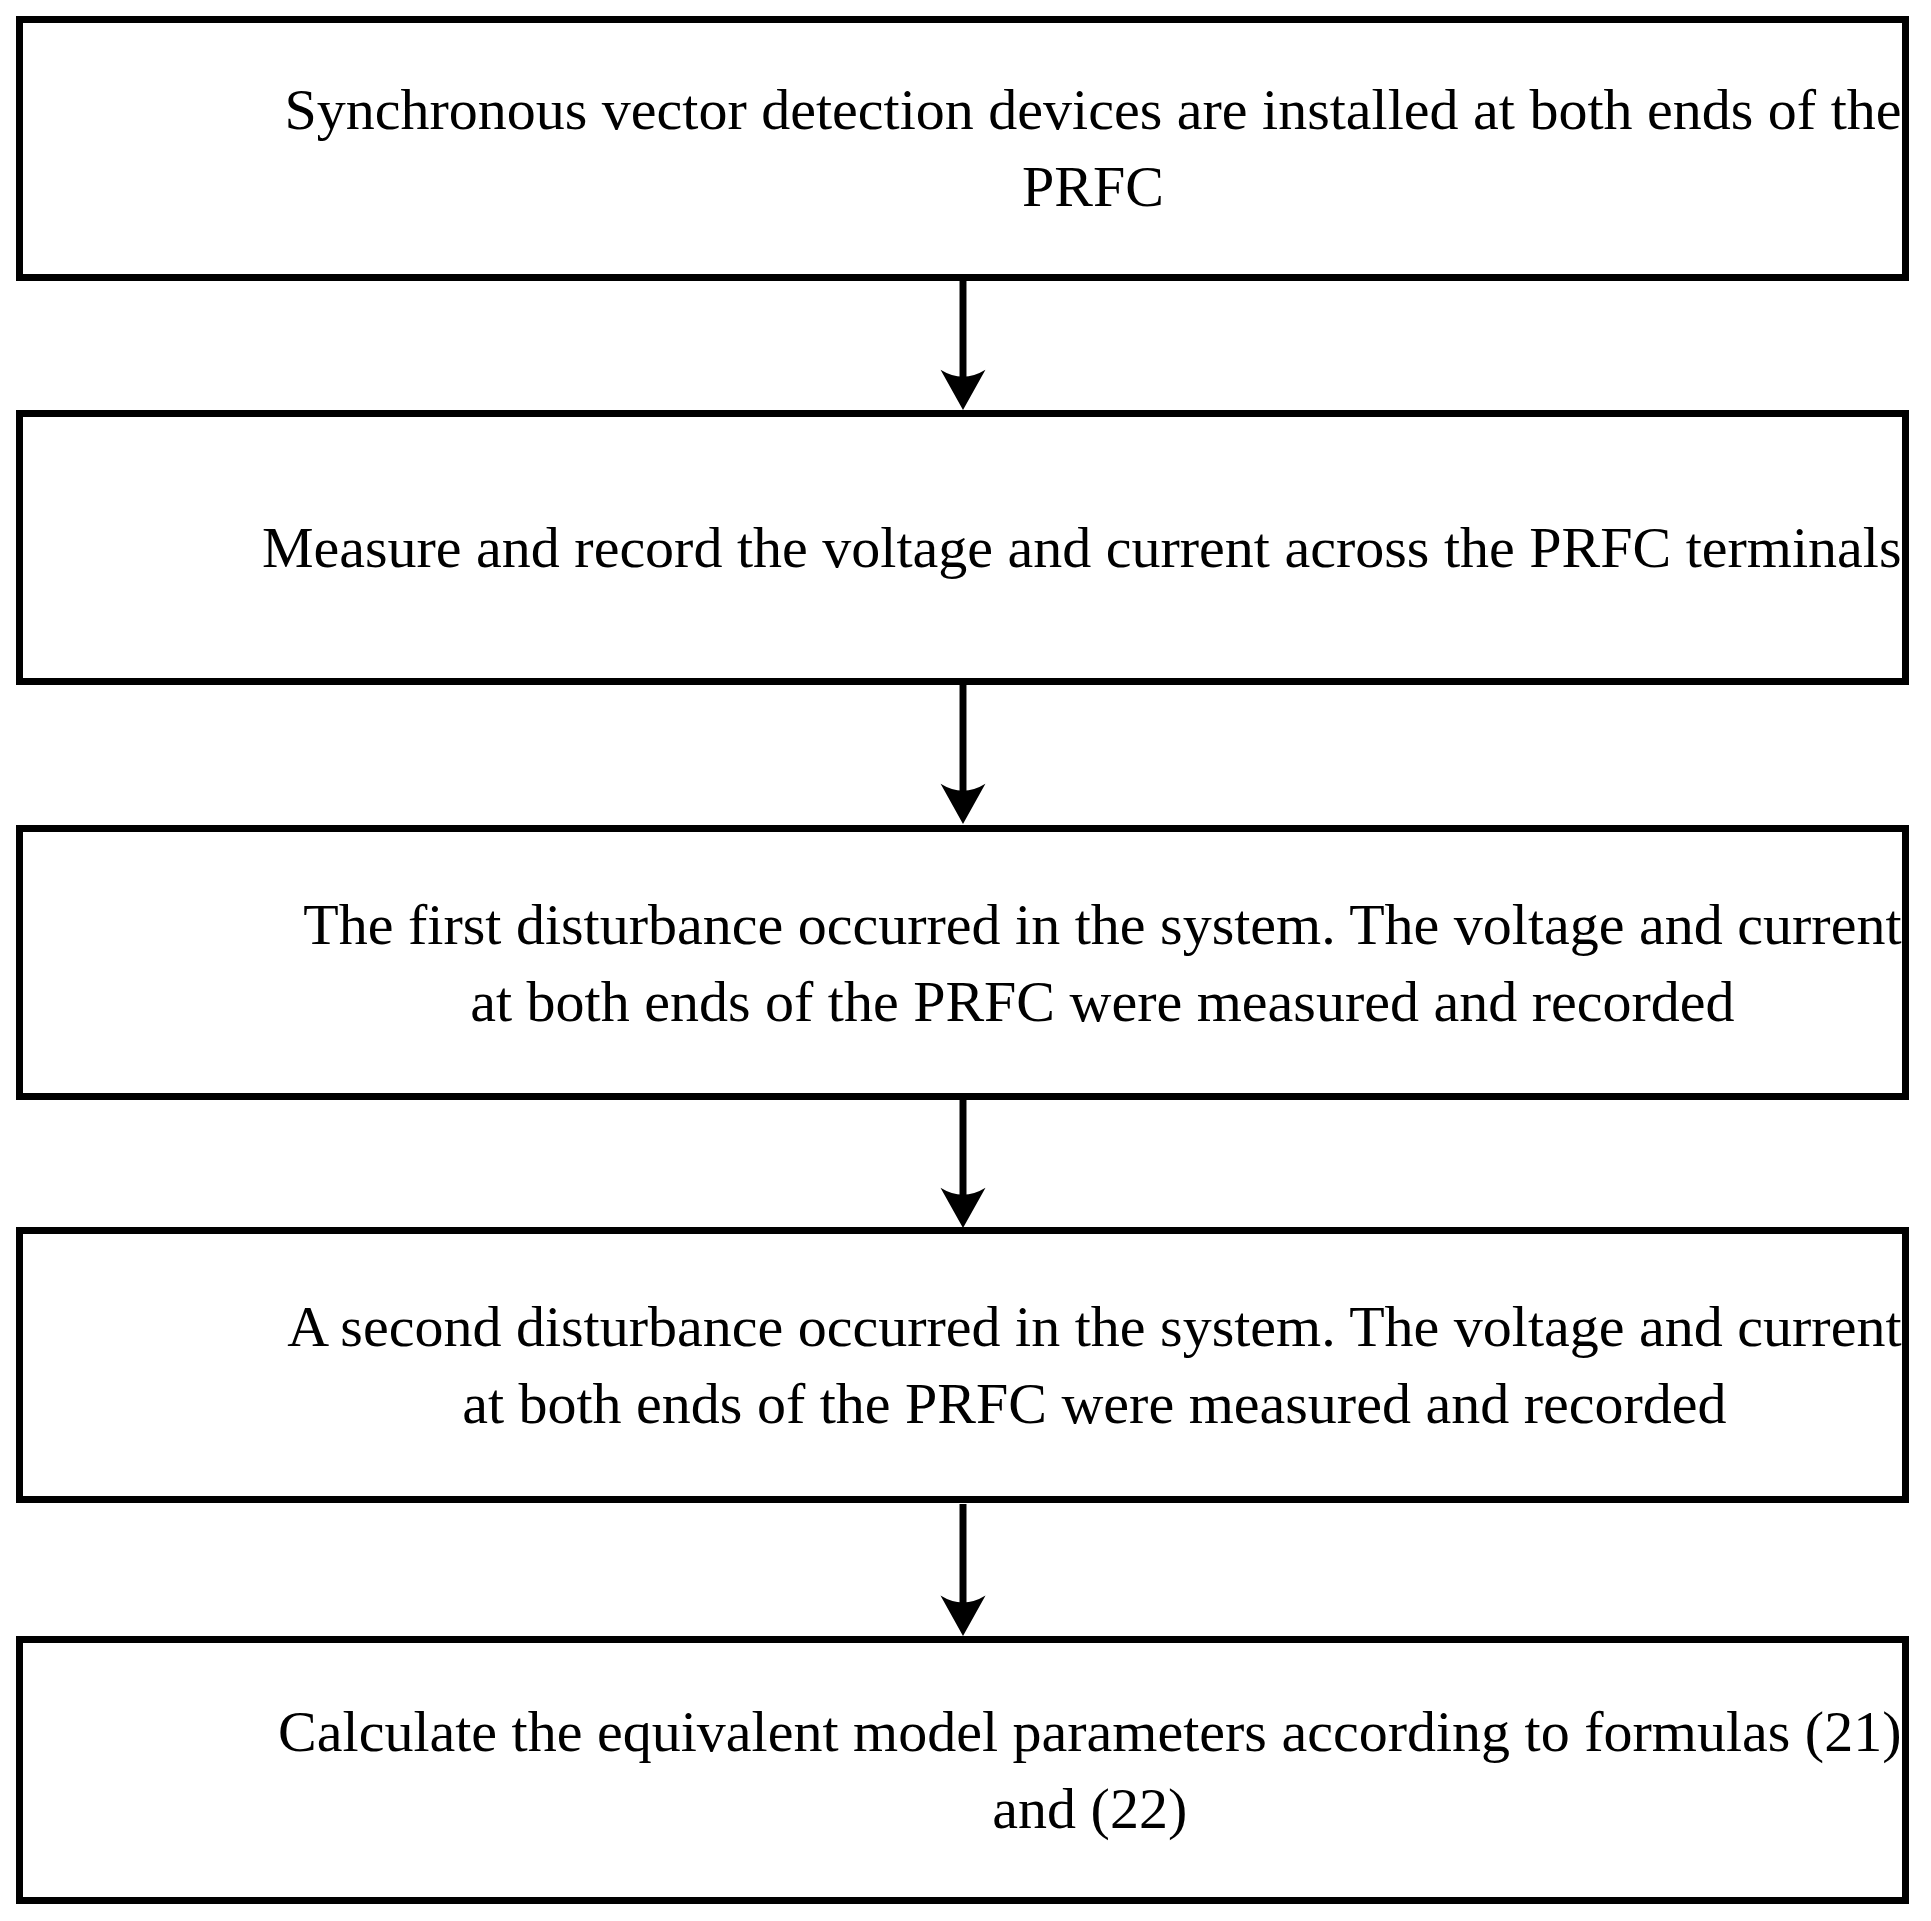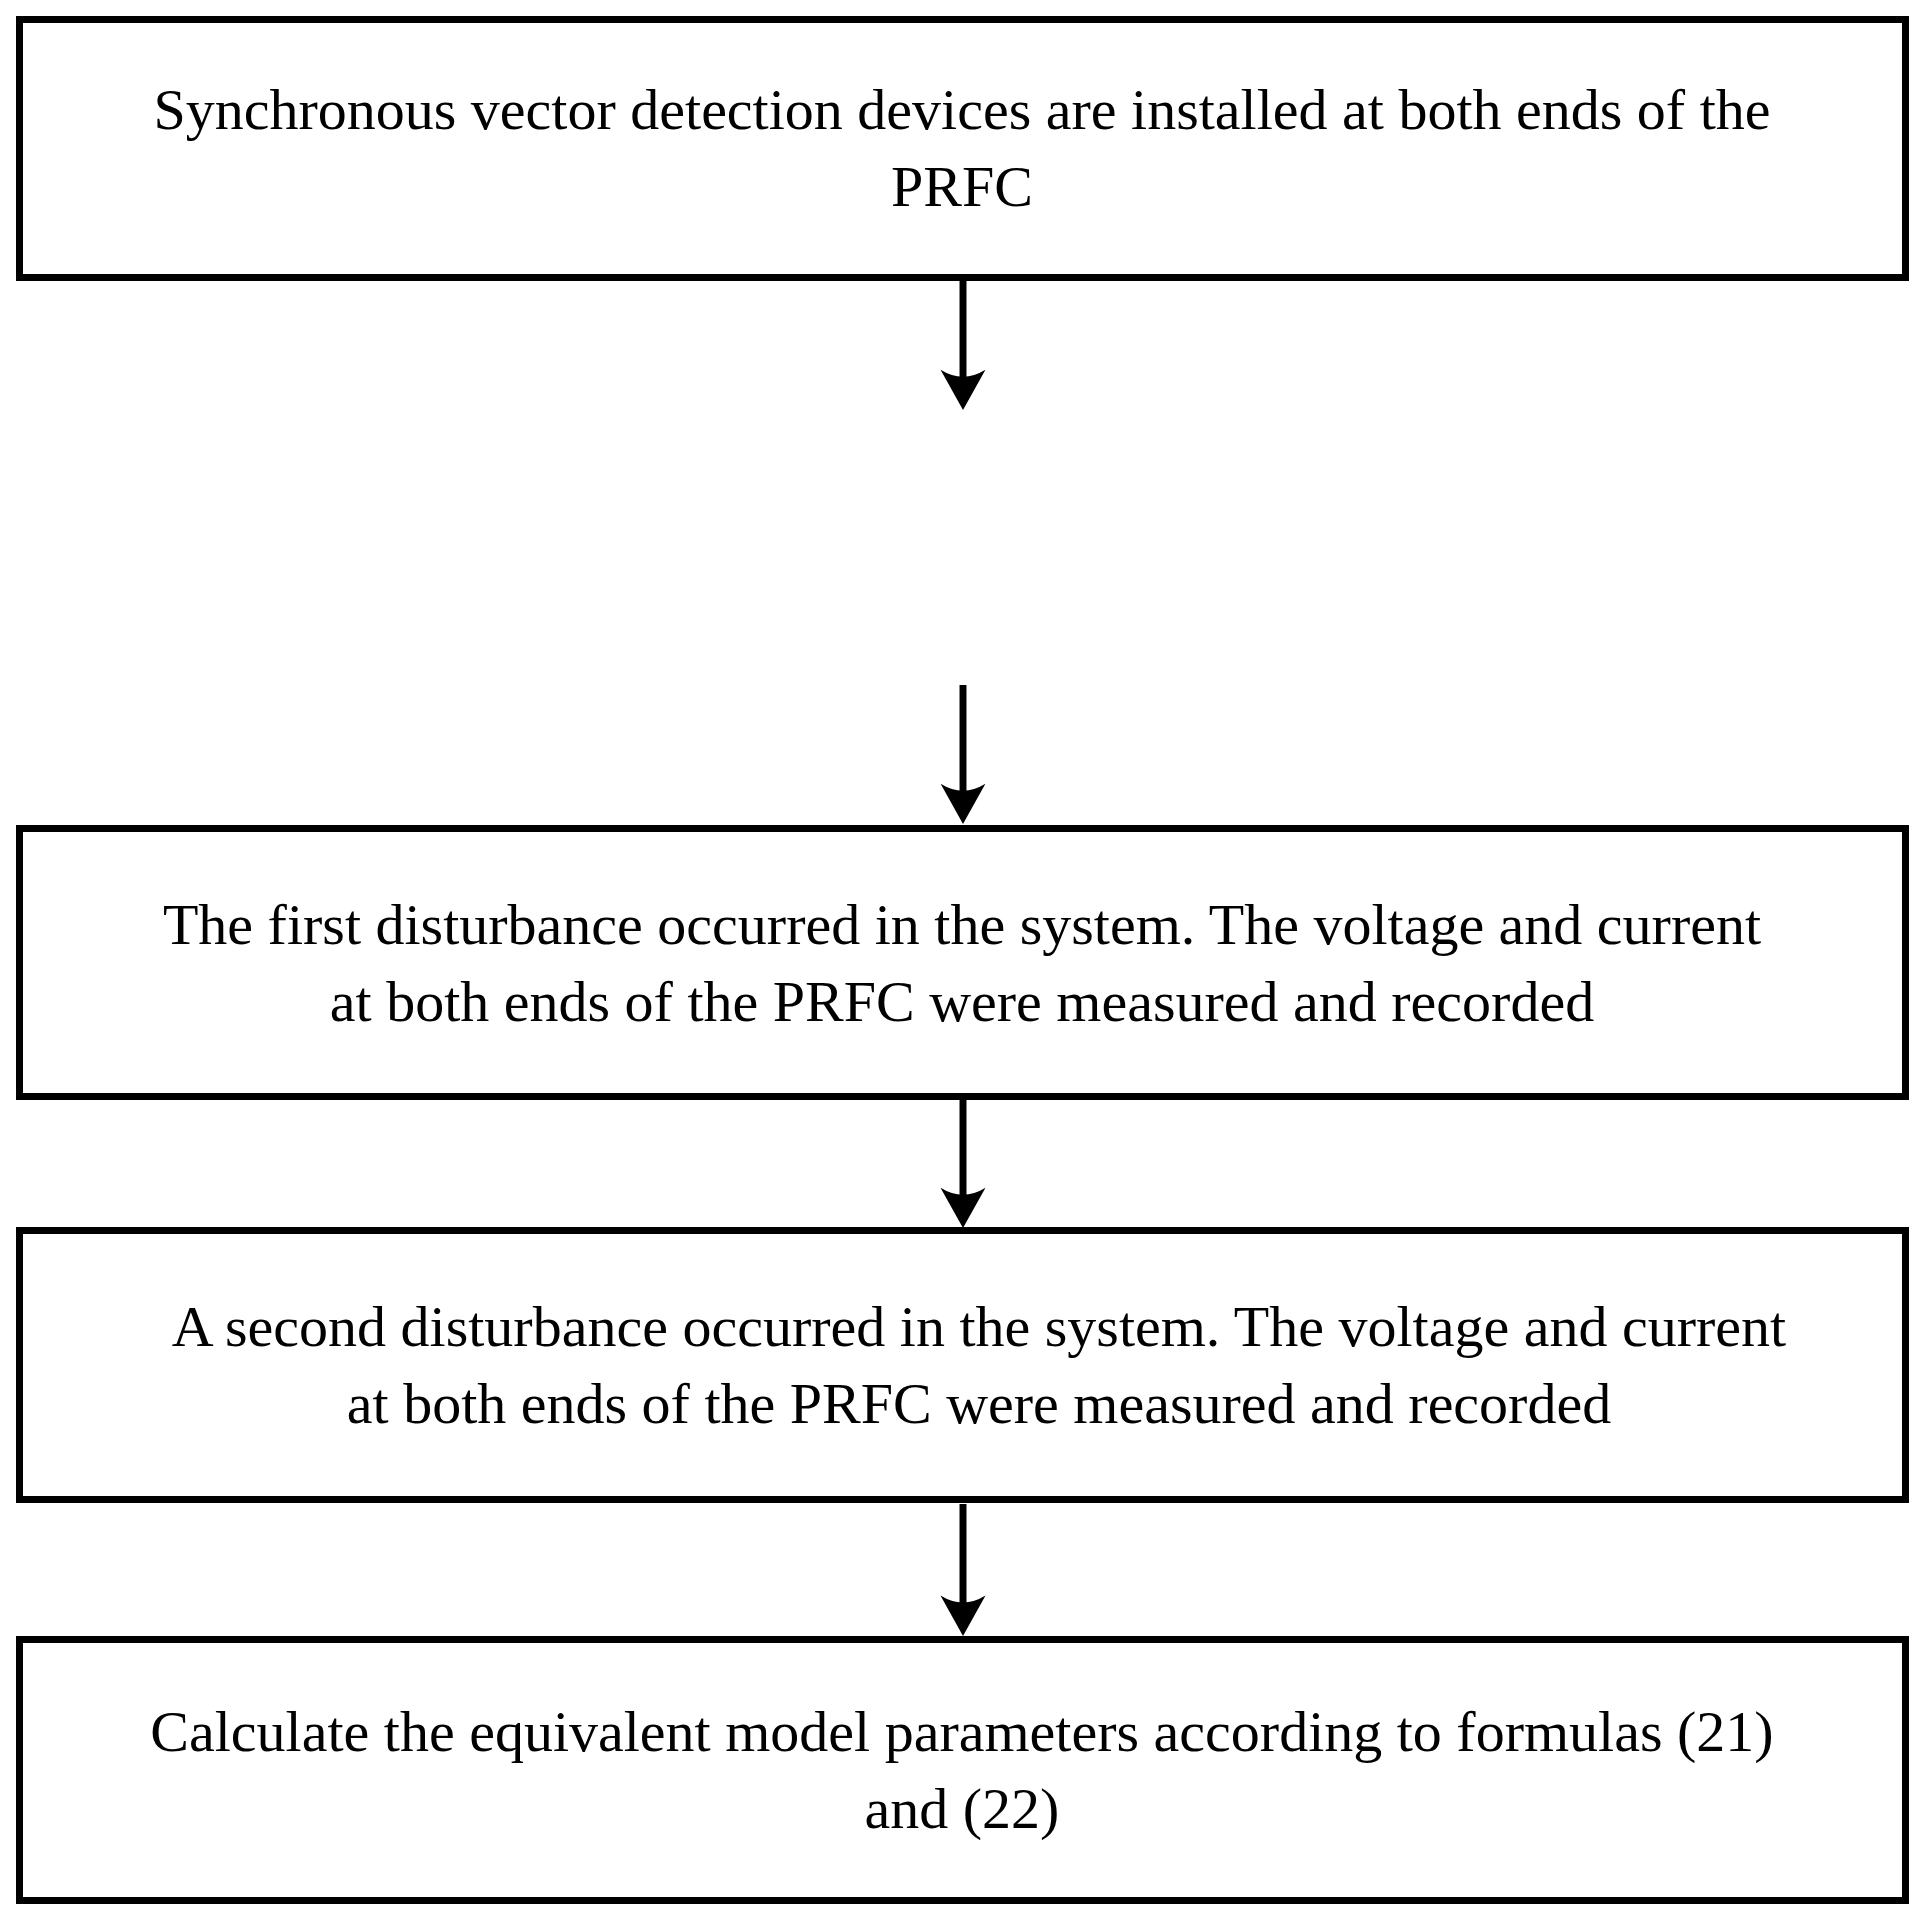--- a/index.html
+++ b/index.html
@@ -17,21 +17,21 @@
   }
   .flow-box {
     position: absolute;
     left: 15.5px;
     width: 1893px;
     box-sizing: border-box;
     border: 7px solid #000000;
     background: #ffffff;
     display: flex;
     align-items: center;
-    justify-content: center;
+    justify-content: flex-end;
   }
   .flow-box .box-text {
     white-space: pre;
     text-align: center;
     font-size: 58px;
     line-height: 77px;
     color: #000000;
   }
   .box-1 { top: 15.5px;   height: 265px; }
   .box-2 { top: 410px;  height: 275px; }
@@ -57,20 +57,23 @@
   <div class="flow-box box-1">
     <div class="box-text">Synchronous vector detection devices are installed at both ends of the
 PRFC</div>
   </div>
 
   <svg class="flow-arrow arrow-1" viewBox="0 0 64 168" xmlns="http://www.w3.org/2000/svg">
     <line x1="32" y1="0" x2="32" y2="128" stroke="#000000" stroke-width="9"></line>
     <path d="M32,168 L3,116 Q32,134 61,116 Z" fill="#000000"></path>
   </svg>
 
+  <div class="flow-box box-2">
+    <div class="box-text">Measure and record the voltage and current across the PRFC terminals</div>
+  </div>
 
   <svg class="flow-arrow arrow-2" viewBox="0 0 64 180" xmlns="http://www.w3.org/2000/svg">
     <line x1="32" y1="0" x2="32" y2="140" stroke="#000000" stroke-width="9"></line>
     <path d="M32,180 L3,128 Q32,146 61,128 Z" fill="#000000"></path>
   </svg>
 
   <div class="flow-box box-3">
     <div class="box-text">The first disturbance occurred in the system. The voltage and current
 at both ends of the PRFC were measured and recorded</div>
   </div>

